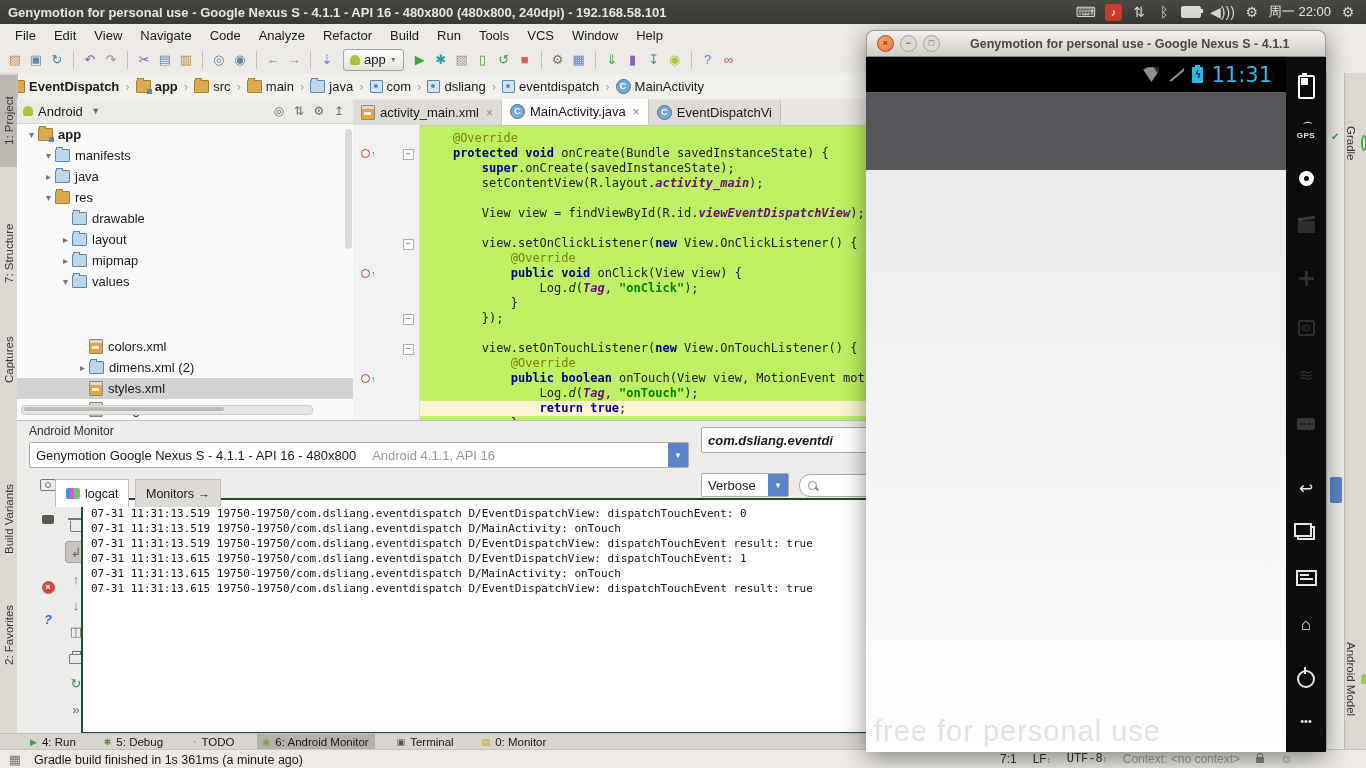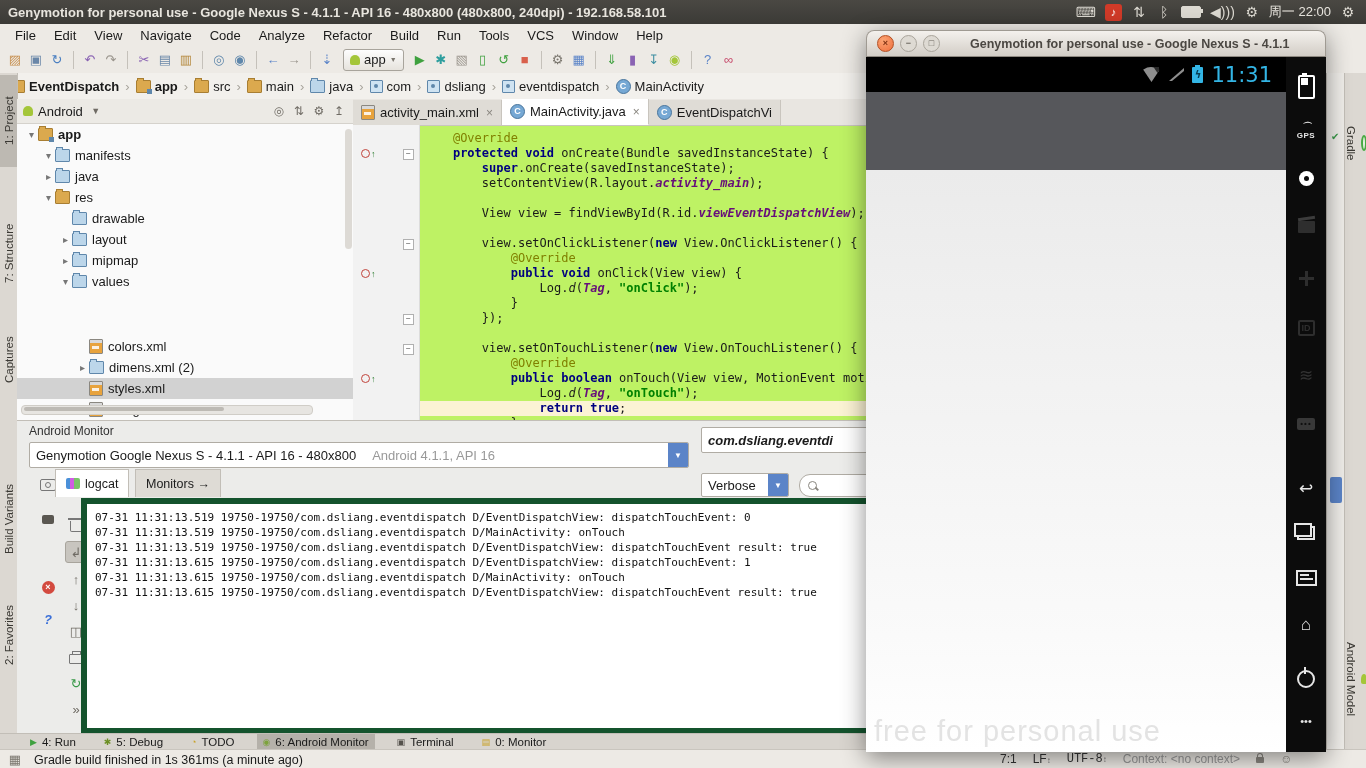--- a/index.html
+++ b/index.html
@@ -89,40 +89,40 @@
          font:8px/8px "DejaVu Sans Mono",monospace;color:#666;text-align:center;}
 
   
   #monitor{left:17px;top:420px;width:1349px;height:313px;background:#ececea;border-top:1px solid #c2beb7;overflow:hidden;}
   #mon-title{position:absolute;left:12px;top:3px;font-size:12px;color:#333;}
   .combo{position:absolute;height:24px;background:#fff;border:1px solid #b0aca4;border-radius:2px;display:flex;align-items:center;overflow:hidden;}
   .combo .txt{padding:0 6px;white-space:nowrap;}
   .combo .sub{color:#999;margin-left:10px;white-space:nowrap;}
   .combo .btn{margin-left:auto;width:20px;align-self:stretch;background:#5b84c8;color:#fff;font-size:8px;
               display:flex;align-items:center;justify-content:center;flex:none;}
-  .mtab{position:absolute;top:48px;height:27px;display:flex;align-items:center;gap:5px;padding:0 10px;
+  .mtab{position:absolute;top:58px;height:27px;display:flex;align-items:center;gap:5px;padding:0 10px;
         background:#dedbd5;border:1px solid #c2beb7;border-bottom:none;font-size:12.5px;}
   .mtab.active{background:#fff;}
   .lc-ic{width:14px;height:11px;background:linear-gradient(90deg,#4a90d9 0 4px,#d05ce3 4px 8px,#7ac36a 8px);border-radius:2px;display:inline-block;}
   #mon-search{position:absolute;top:53px;height:21px;border:1px solid #b0aca4;border-radius:11px;background:#fff;display:flex;align-items:center;padding:0 8px;gap:4px;}
   .mag{width:7px;height:7px;border:1.5px solid #8a8780;border-radius:50%;position:relative;display:inline-block;}
   .mag:after{content:"";position:absolute;left:6px;top:6px;width:4px;height:1.5px;background:#8a8780;transform:rotate(45deg);}
   .vcol{position:absolute;width:26px;display:flex;flex-direction:column;align-items:center;}
   .vcol .it{width:20px;height:20px;display:flex;align-items:center;justify-content:center;font-size:13px;color:#6f6b64;margin-bottom:6px;border-radius:3px;}
   .it.sel{background:#c8c5bf;border:1px solid #a8a49c;}
   .mini-cam{width:14px;height:10px;border:1.5px solid #777;border-radius:2px;position:relative;}
   .mini-cam:after{content:"";position:absolute;left:4px;top:2px;width:4px;height:4px;border:1px solid #777;border-radius:50%;}
   .mini-rec{width:12px;height:9px;background:#5a5751;border-radius:2px;}
   .mini-x{width:13px;height:13px;border-radius:50%;background:#d34a3f;color:#fff;font:bold 9px/13px "Liberation Sans",sans-serif;text-align:center;}
   .mini-q{color:#3a6fd8;font-weight:bold;font-size:13px;}
   .mini-trash{width:10px;height:10px;border:1.5px solid #777;border-top:none;border-radius:0 0 2px 2px;position:relative;margin-top:3px;}
   .mini-trash:before{content:"";position:absolute;left:-3px;top:-3px;width:14px;height:1.5px;background:#777;}
   .mini-print{width:13px;height:8px;border:1.5px solid #777;border-radius:1px;position:relative;margin-top:4px;}
   .mini-print:before{content:"";position:absolute;left:2px;top:-4px;width:7px;height:3px;border:1.5px solid #777;border-bottom:none;}
-  #logcat{position:absolute;left:64px;top:77px;right:0;bottom:0;background:#fff;border:6px solid #14532d;
+  #logcat{position:absolute;left:64px;top:77px;right:0;bottom:0;background:#fff;border:2px solid #14532d;
           font-family:"DejaVu Sans Mono",monospace;font-size:11px;line-height:15px;color:#111;padding:6px 0 0 8px;white-space:pre;overflow:hidden;}
 
   
   #bottombar{left:0;top:733px;width:1366px;height:16px;background:#d8d4ce;border-top:1px solid #c2beb7;display:flex;align-items:center;gap:16px;padding-left:24px;font-size:11.5px;}
   .bb{display:flex;align-items:center;gap:5px;height:16px;padding:0 6px;}
   .bb.active{background:#b5b1aa;}
   .bb .bic{font-size:9px;}
   #statusbar{left:0;top:749px;width:1366px;height:19px;background:#edeae5;border-top:1px solid #c9c5be;display:flex;align-items:center;font-size:12.5px;}
   #status-right{position:absolute;left:1000px;top:749px;height:19px;display:flex;align-items:center;gap:16px;font-size:12px;color:#333;}
   .udarr{font-size:8px;color:#777;}

